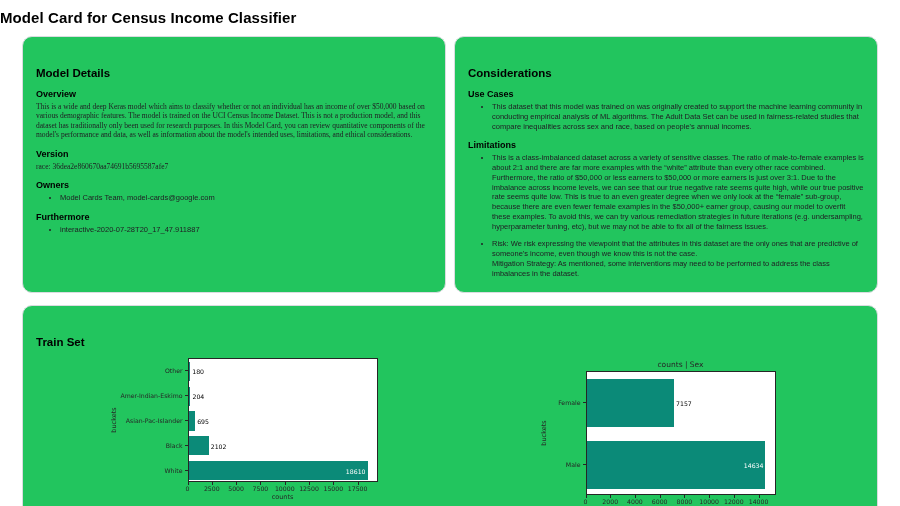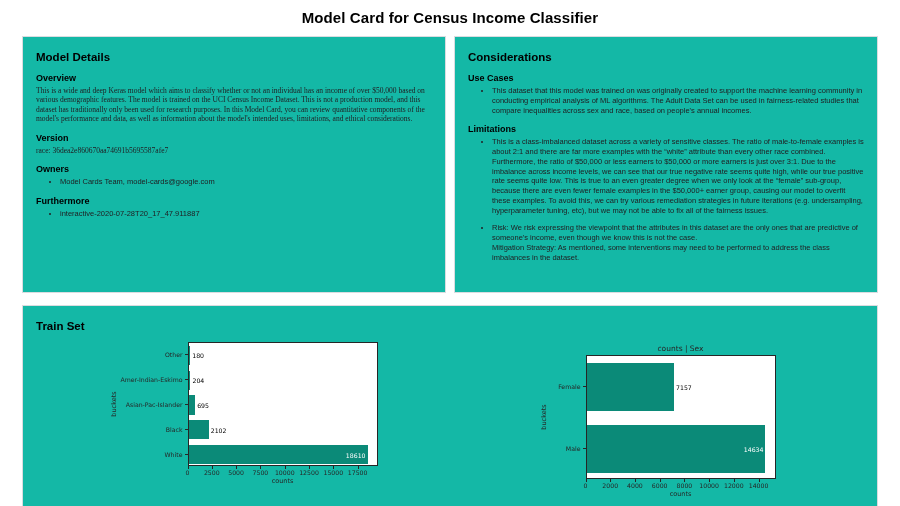--- a/index.html
+++ b/index.html
@@ -1,27 +1,27 @@
 <!DOCTYPE html>
 <html><head>
 <meta charset="utf-8">
 <style>
   html,body{margin:0;padding:0;}
   body{
     width:900px;height:506px;overflow:hidden;background:#ffffff;
     font-family:"Liberation Sans", sans-serif;color:#202124;
   }
   .page-title{
-    text-align:center;font-size:15px;font-weight:bold;color:#000;
+    font-size:15px;font-weight:bold;color:#000;
     margin:9px 0 10px 0;letter-spacing:0.1px;
   }
   .cards-row{display:flex;gap:8px;margin:0 22px;}
   .card{
-    background:#14b8a6;border:1px solid #dadce0;border-radius:0;
-    padding:8px 13px;box-sizing:border-box;
+    background:#22c55e;border:1px solid #dadce0;border-radius:10px;
+    padding:24px 13px;box-sizing:border-box;
   }
   .card.top-card{flex:1;height:257px;overflow:hidden;}
   .card.bottom-card{margin:12px 22px 0 22px;height:290px;}
   .card h2{font-size:11.5px;font-weight:bold;color:#000;margin:6px 0 10px 0;}
   .card h3{font-size:9px;font-weight:bold;color:#000;margin:9px 0 3px 0;}
   .card p{font-size:7.5px;line-height:1.25;margin:0 0 6px 0;font-family:Liberation Serif, serif;}
   .card ul{margin:2px 0 8px 0;padding-left:24px;}
   .card li{font-size:7.5px;line-height:1.3;margin:0 0 2px 0;white-space:pre-line;}
   .train-desc{font-size:7.5px;white-space:nowrap;overflow:hidden;margin-bottom:4px;}
   .charts-row{display:flex;margin-top:2px;}

